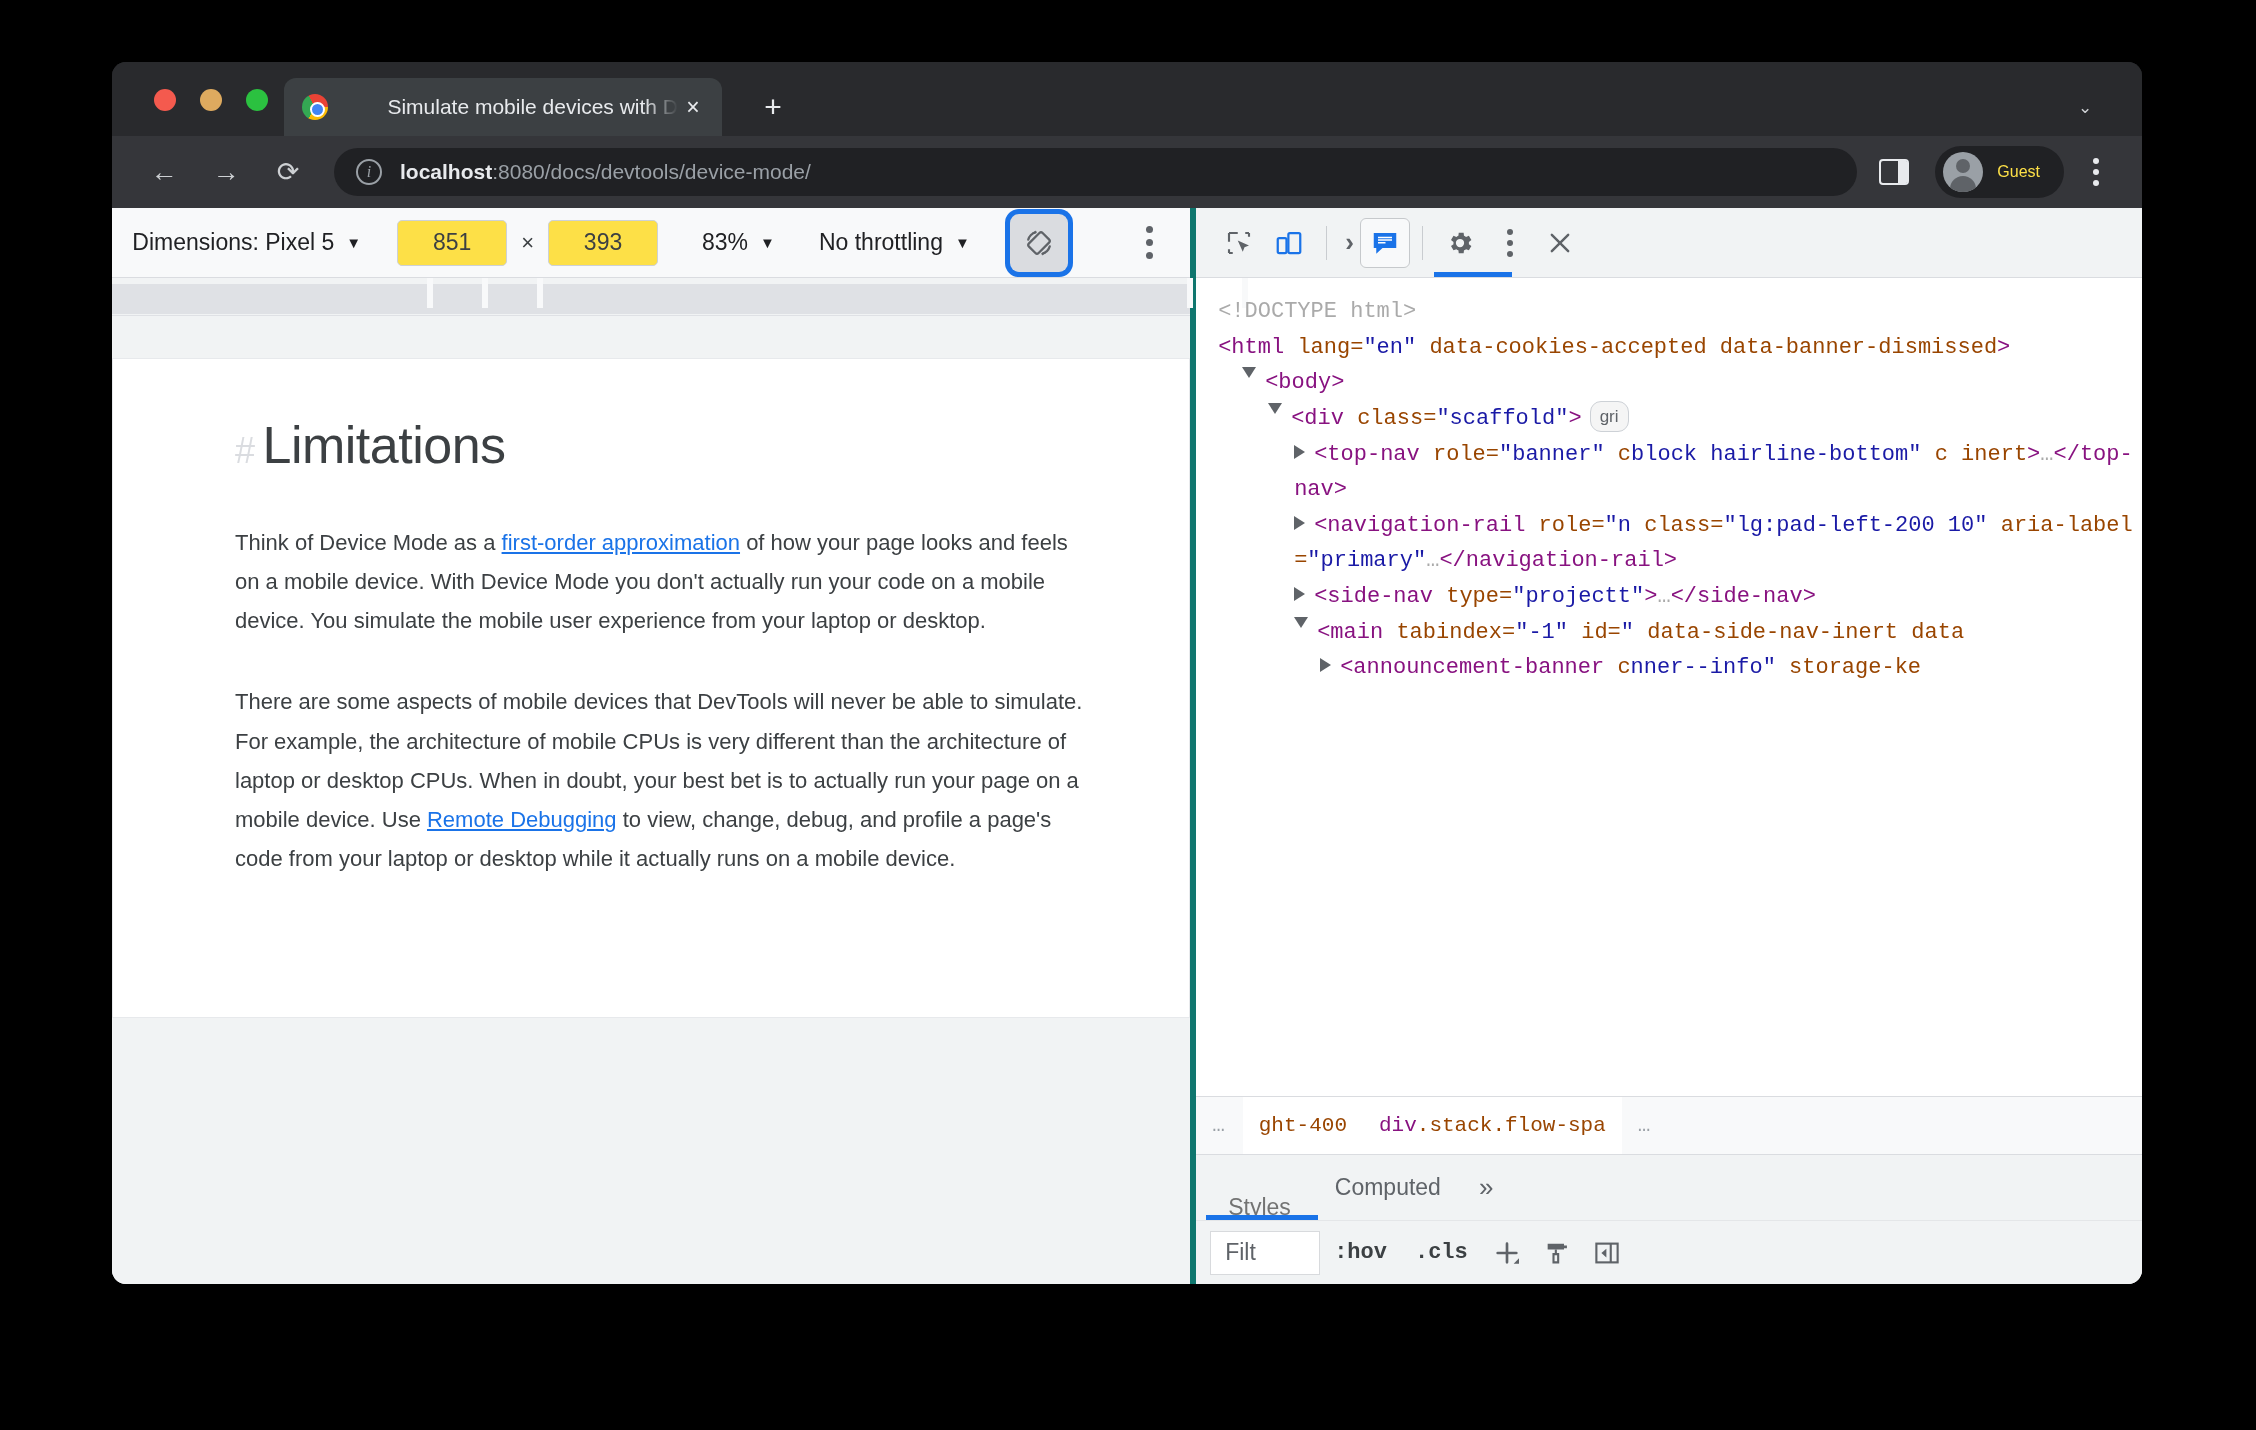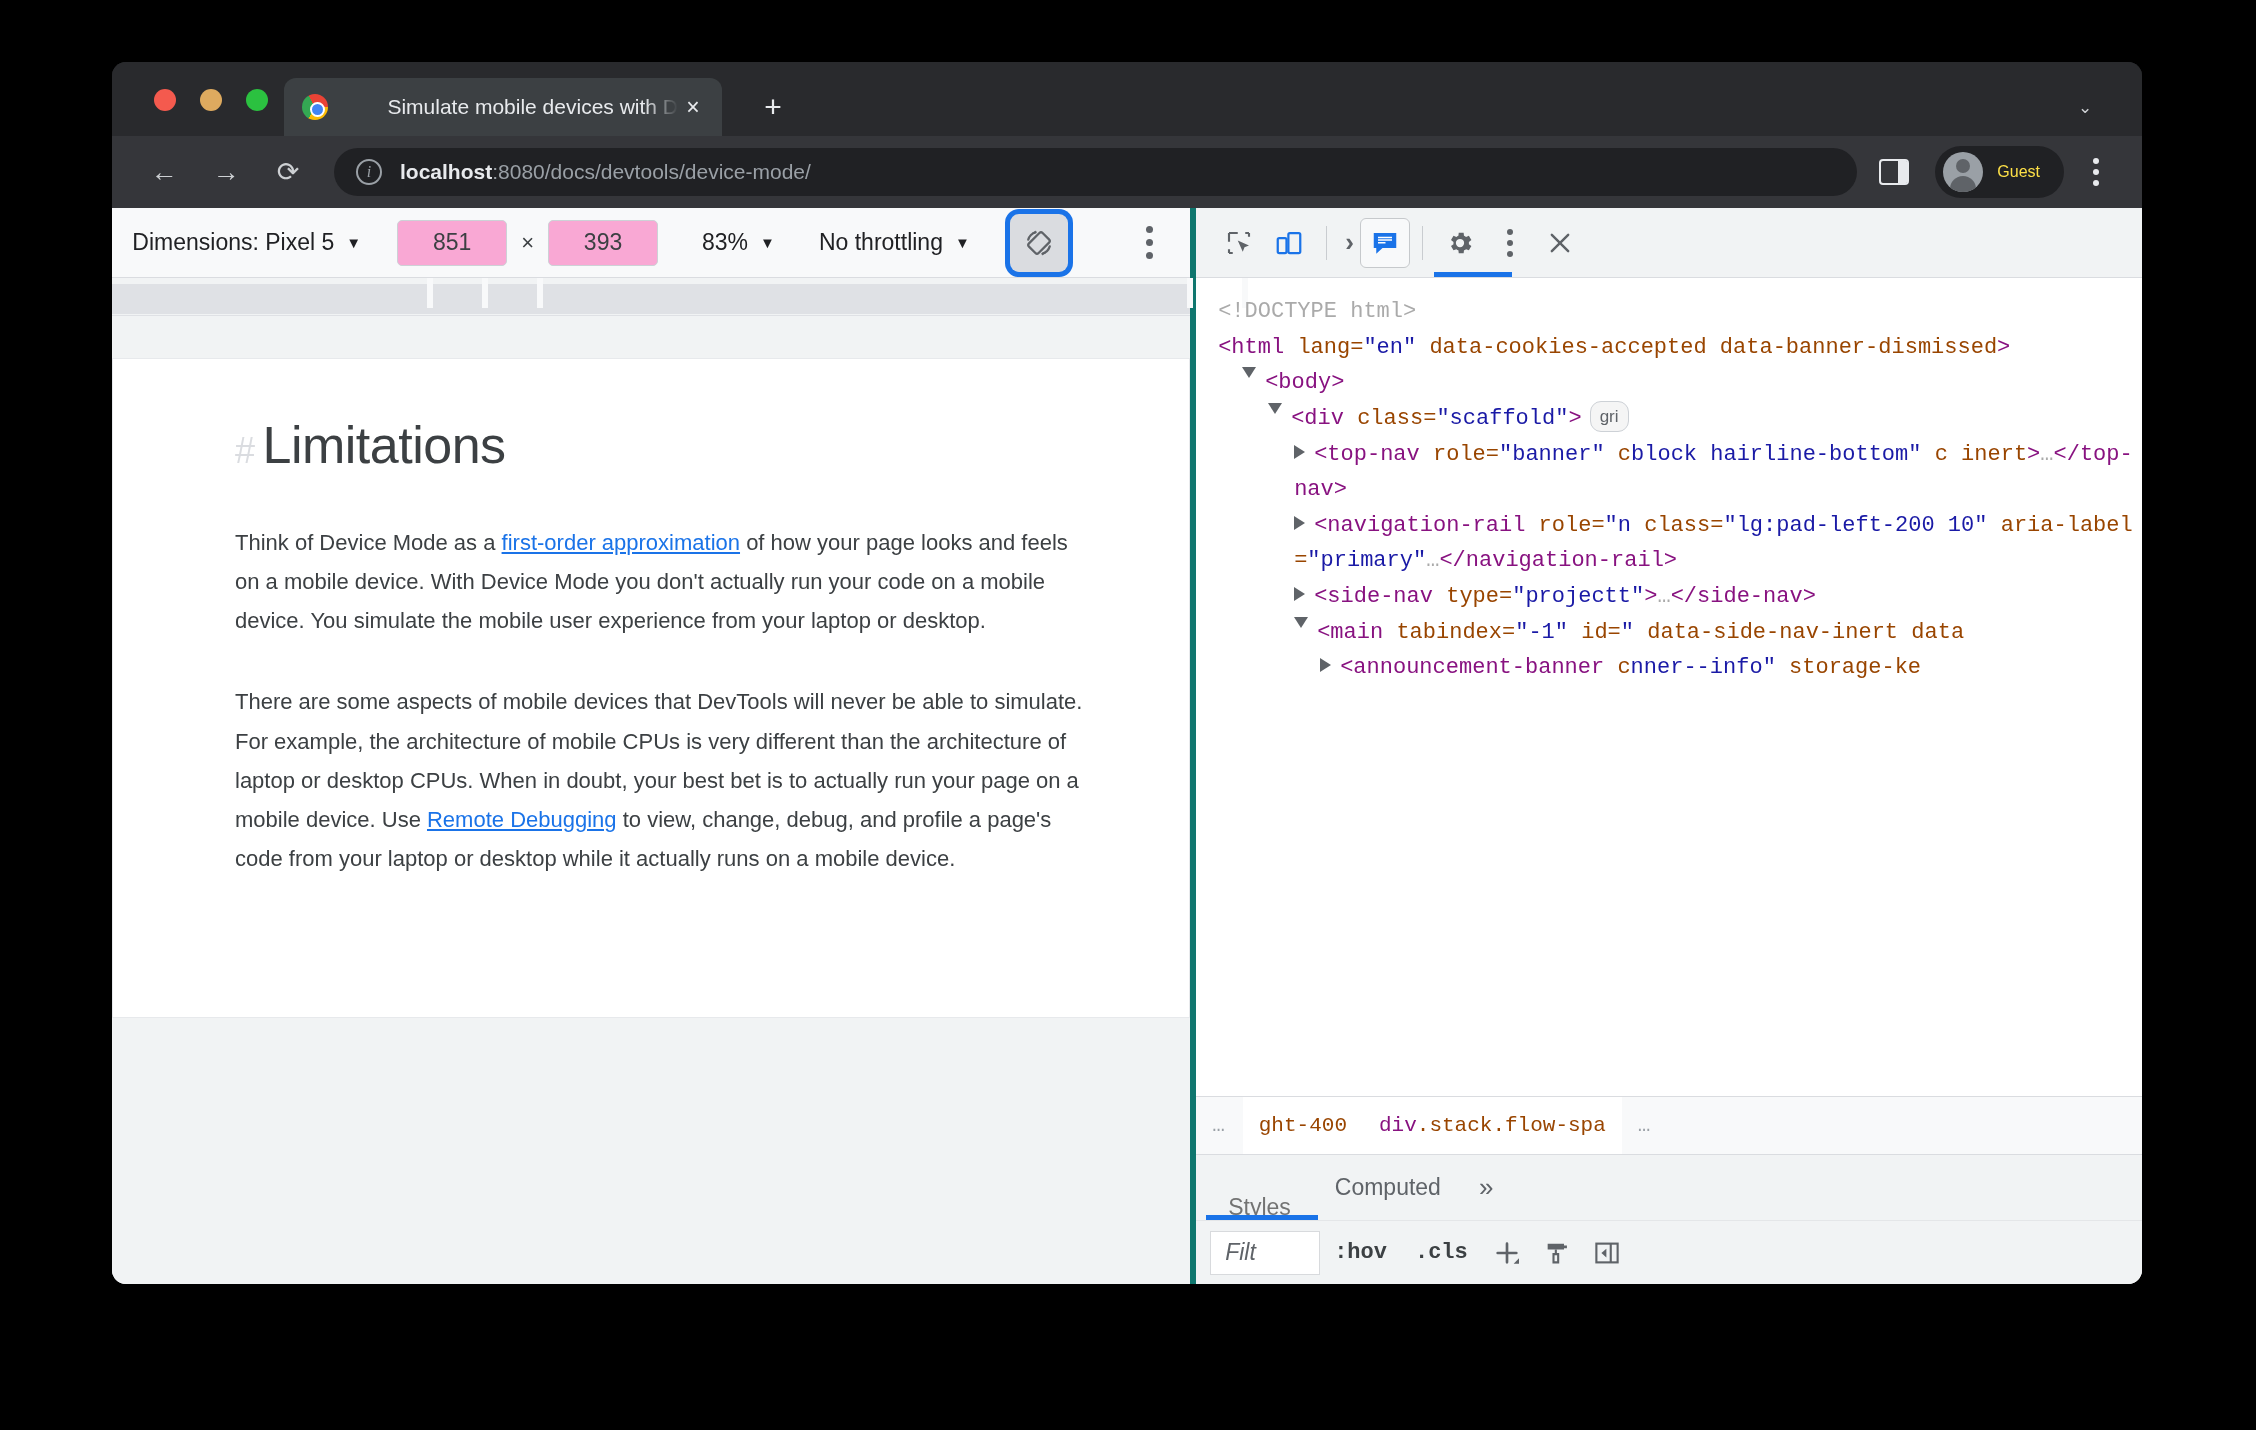--- a/index.html
+++ b/index.html
@@ -197,21 +197,21 @@
   }
   .dt-label {
     font-size: 23px; color: #202124;
     display: flex; align-items: center; gap: 12px;
     margin-right: 36px;
   }
   .caret { font-size: 15px; color: #202124; }
   .dim-input {
     width: 110px; height: 46px;
     border: 1px solid #cdd1d6; border-radius: 5px;
-    background: #f9a8d4;
+    background: #fde047;
     display: flex; align-items: center; justify-content: center;
     font-size: 23px; color: #3c4043;
   }
   .times { margin: 0 14px; font-size: 22px; color: #3c4043; }
   .zoom-sel, .throttle-sel {
     font-size: 23px; color: #202124;
     display: flex; align-items: center; gap: 12px;
   }
   .zoom-sel { margin-left: 44px; }
   .throttle-sel { margin-left: 44px; }
@@ -388,21 +388,21 @@
     display: flex; align-items: center;
     padding: 0 12px 0 14px;
     gap: 0;
     border-top: 1px solid #e4e6e8;
   }
   .filt-input {
     width: 110px; height: 44px;
     background: #fff; border: 1px solid #d8dadd;
     display: flex; align-items: center;
     padding-left: 14px;
-    font-size: 23px; color: #5f6368; font-style: italic;
+    font-size: 23px; color: #5f6368;
   }
   .sb-txt {
     font-family: "Liberation Mono", monospace;
     font-size: 22px; font-weight: 700; color: #3c4043;
     padding: 0 14px;
   }
   .sb-ic { width: 50px; height: 46px; display:flex; align-items:center; justify-content:center; }
 </style>
 </head>
 <body>

